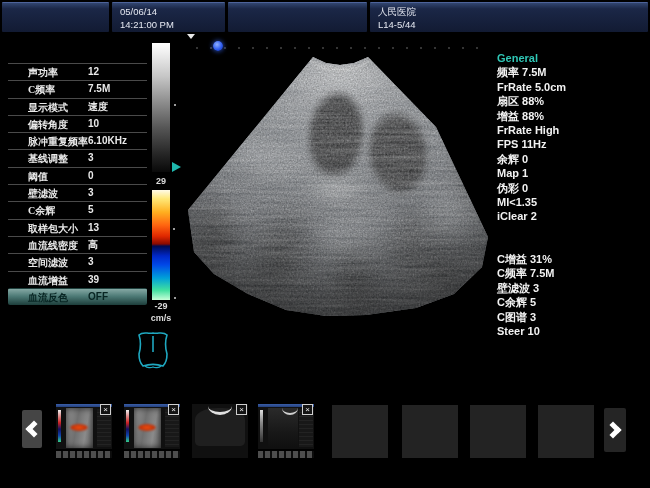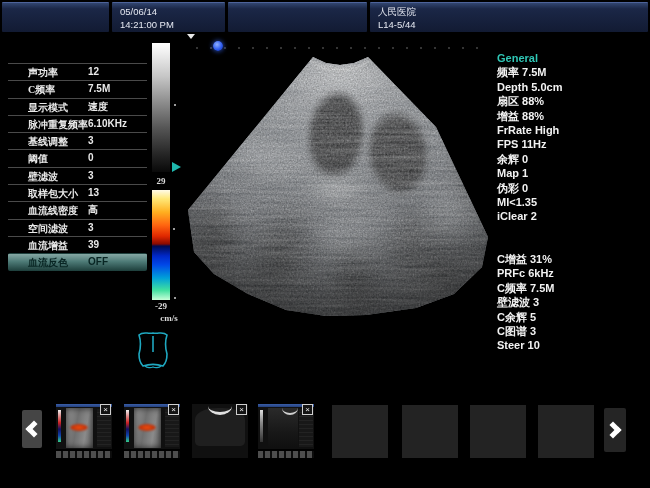--- a/index.html
+++ b/index.html
@@ -30,24 +30,24 @@
 
   
   .graybar { position:absolute; left:152px; top:43px; width:18px; height:129px;
              background:linear-gradient(#ffffff, #eeeeee 8%, #c6c6c6 26%,
                         #8d8d8d 46%, #555555 66%, #262626 86%, #090909); }
   .colorbar { position:absolute; left:152px; top:190px; width:18px; height:110px;
              background:linear-gradient(#fffbe8 0%, #ffe878 8%, #ffb020 20%,
                         #ff6510 32%, #e02800 42%, #8a0a00 49%, #000a50 51%,
                         #0028c8 60%, #0048e8 68%, #00a0d8 80%, #40e0a0 91%, #c8ffd8 100%); }
   .scale-lbl { position:absolute; font-size:9px; font-weight:bold; color:#dcdcdc;
-               width:30px; text-align:center; left:146px;font-family:Liberation Serif, serif; }
+               width:30px; text-align:center; left:146px; }
   .lbl-max { top:176px; }
   .lbl-min { top:301px; }
-  .lbl-unit { top:313px;margin-left:8px; }
+  .lbl-unit { top:313px; }
   .gb-dot1, .gb-dot2, .gb-dot3 { position:absolute; width:2px; height:2px;
                background:#cfcfcf; border-radius:50%; }
   .gb-dot1 { left:174px; top:104px; }
   .gb-dot2 { left:173px; top:228px; }
   .gb-dot3 { left:174px; top:297px; }
   .gain-arrow { position:absolute; left:172px; top:162px; width:0; height:0;
                border-left:9px solid #1fb7ad; border-top:5px solid transparent;
                border-bottom:5px solid transparent; }
   .focus-tri { position:absolute; left:187px; top:34px; width:0; height:0;
                border-left:4px solid transparent; border-right:4px solid transparent;
@@ -175,34 +175,42 @@
     </div>
   <div class="srow">
       <span class="lbl">C频率</span>
       <span class="val">7.5M</span>
     </div>
   <div class="srow">
       <span class="lbl">显示模式</span>
       <span class="val">速度</span>
     </div>
   <div class="srow">
+      <span class="lbl">偏转角度</span>
+      <span class="val">10</span>
+    </div>
+  <div class="srow">
       <span class="lbl">脉冲重复频率</span>
       <span class="val">6.10KHz</span>
     </div>
   <div class="srow">
       <span class="lbl">基线调整</span>
       <span class="val">3</span>
     </div>
   <div class="srow">
       <span class="lbl">阈值</span>
       <span class="val">0</span>
     </div>
   <div class="srow">
       <span class="lbl">壁滤波</span>
       <span class="val">3</span>
+    </div>
+  <div class="srow">
+      <span class="lbl">C余辉</span>
+      <span class="val">5</span>
     </div>
   <div class="srow">
       <span class="lbl">取样包大小</span>
       <span class="val">13</span>
     </div>
   <div class="srow">
       <span class="lbl">血流线密度</span>
       <span class="val">高</span>
     </div>
   <div class="srow">
@@ -274,34 +282,33 @@
     <rect width="306" height="278" filter="url(#streak)" opacity="0.5"></rect>
     <rect width="306" height="278" filter="url(#speckw)" opacity="0.45"></rect>
     <rect width="306" height="278" filter="url(#speckb)" opacity="0.4"></rect>
   </svg>
   <div class="vignette"></div>
 </div>
 
 <div class="rpanel">
   <div class="title">General</div>
   <div>频率 7.5M</div>
-  <div>Depth 5.0cm</div>
+  <div>FrRate 5.0cm</div>
   <div>扇区 88%</div>
   <div>增益 88%</div>
   <div>FrRate High</div>
   <div>FPS 11Hz</div>
   <div>余辉 0</div>
   <div>Map 1</div>
   <div>伪彩 0</div>
   <div>MI&lt;1.35</div>
   <div>iClear 2</div>
 </div>
 <div class="rpanel2">
   <div>C增益 31%</div>
-  <div>PRFc 6kHz</div>
   <div>C频率 7.5M</div>
   <div>壁滤波 3</div>
   <div>C余辉 5</div>
   <div>C图谱 3</div>
   <div>Steer 10</div>
 </div>
 
 <div class="navbtn nav-prev">
   <div class="chev chev-l"></div>
 </div>

